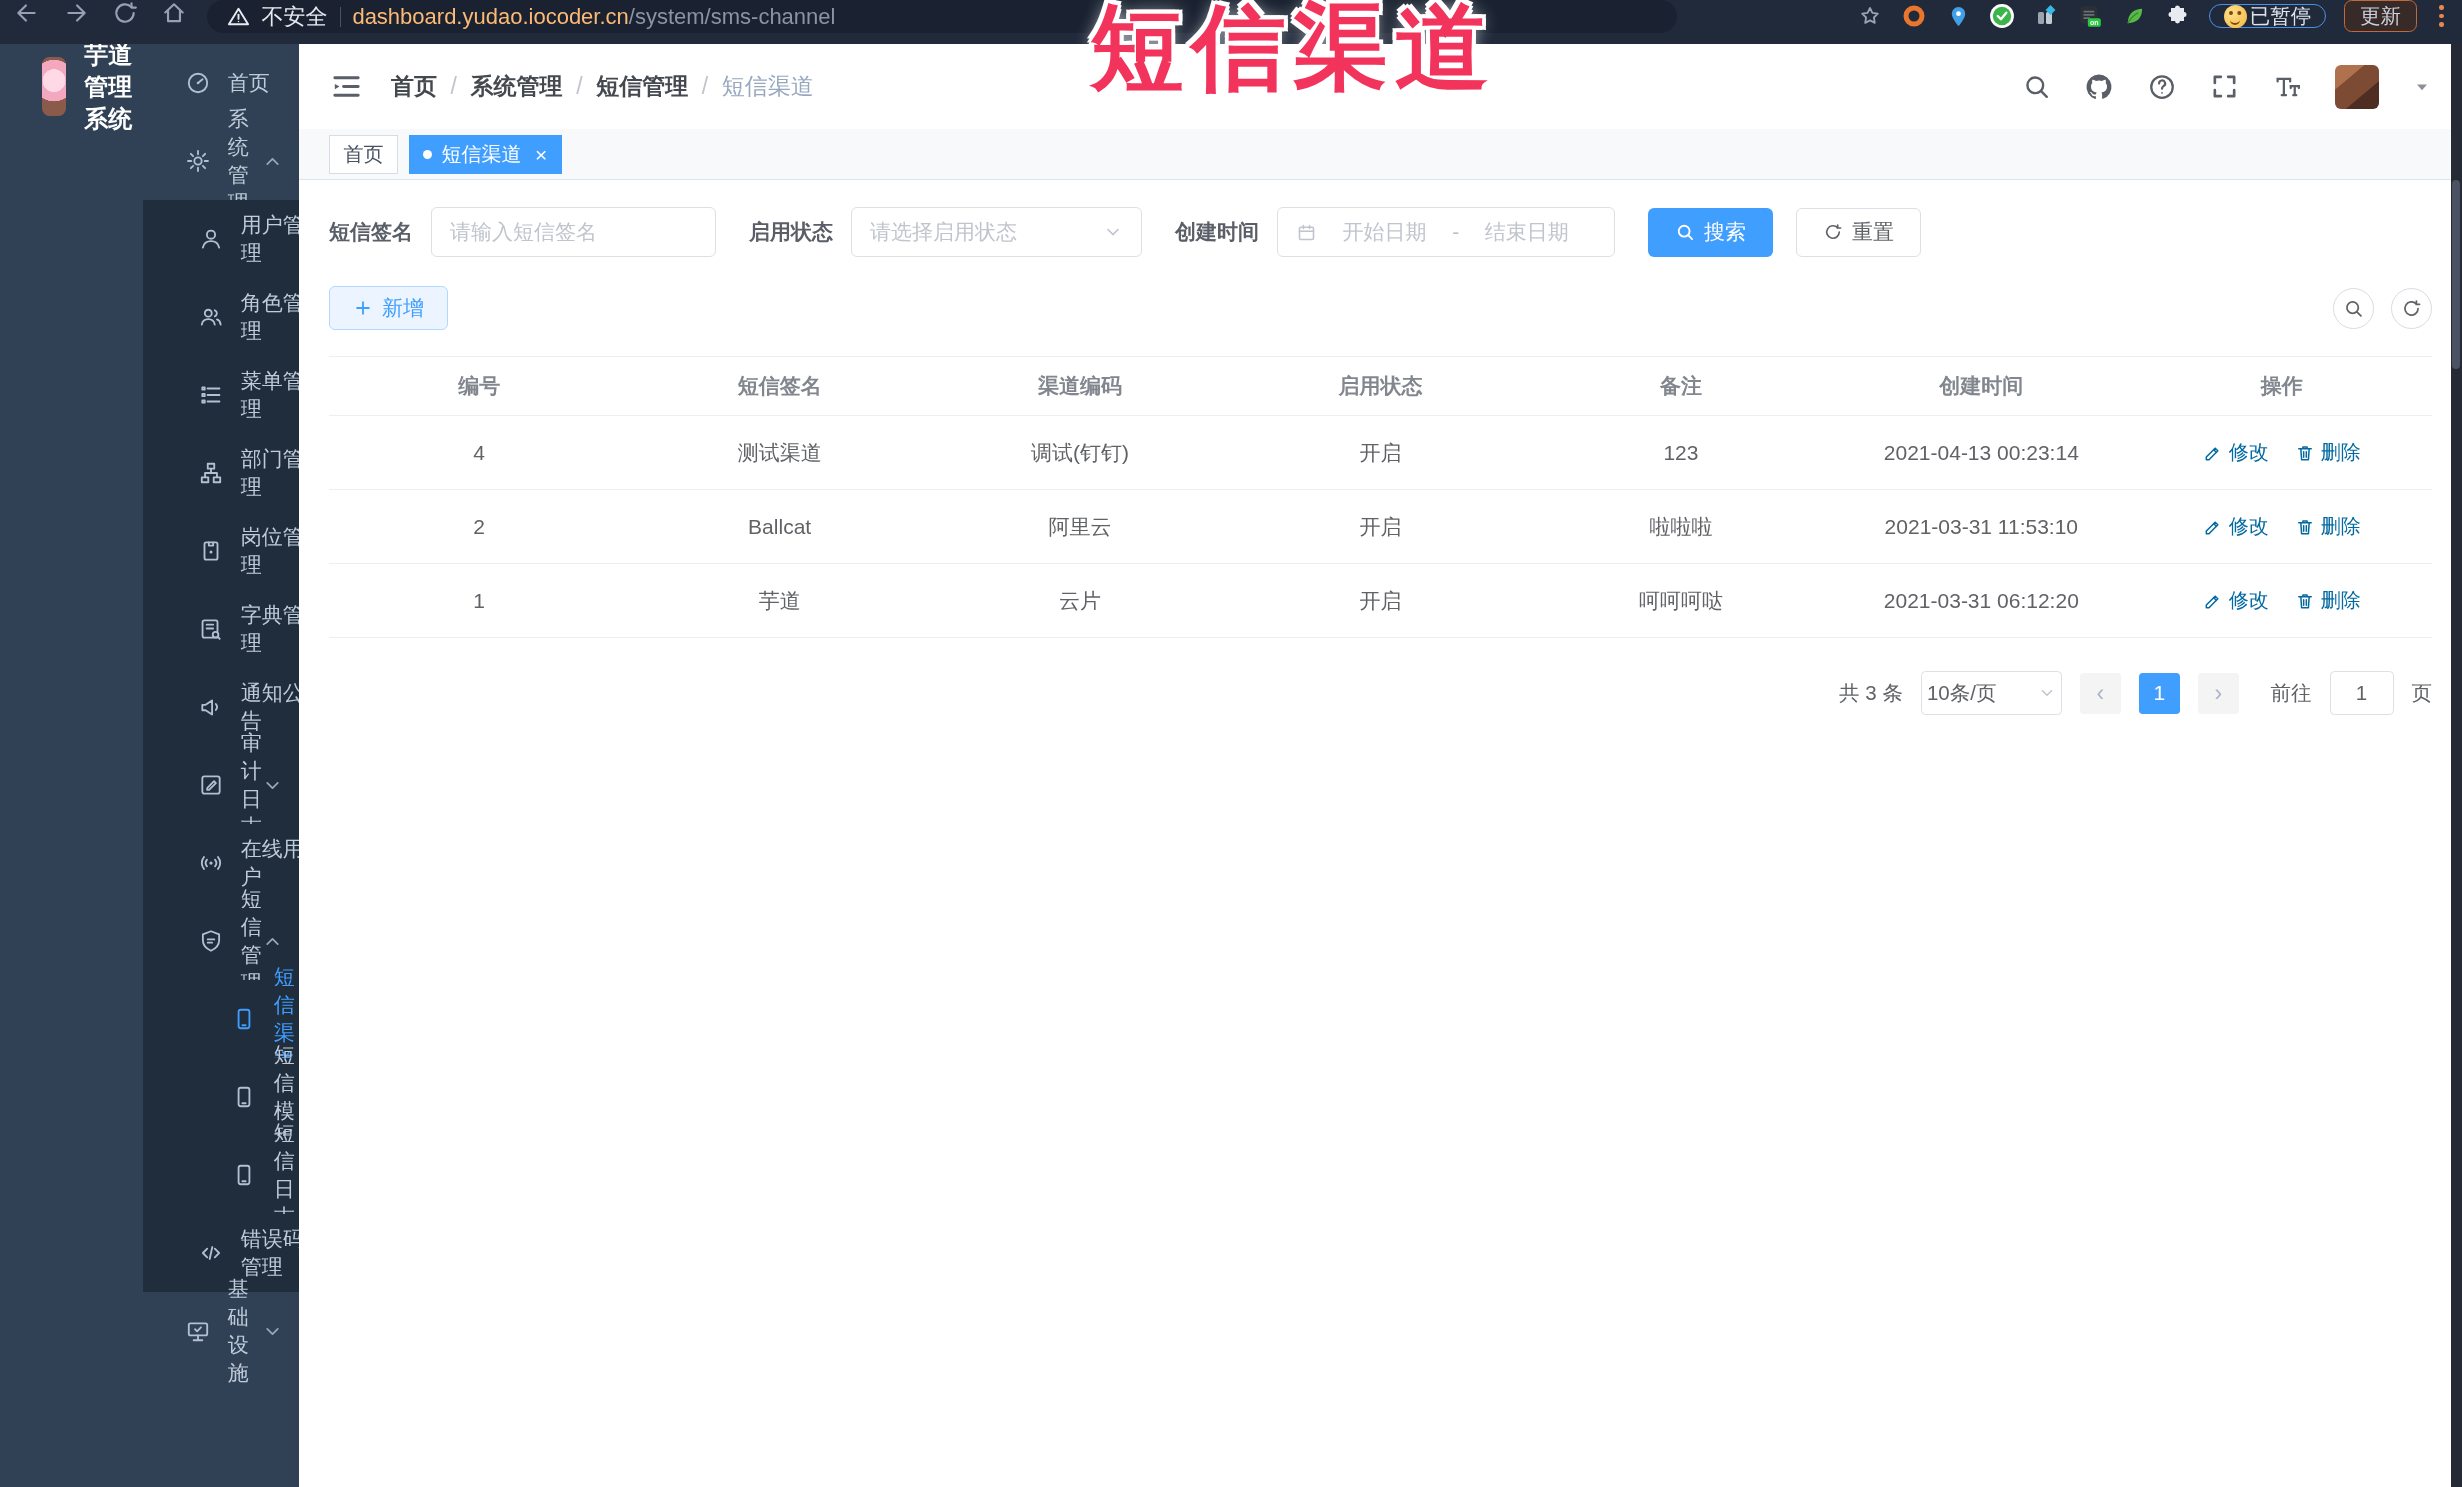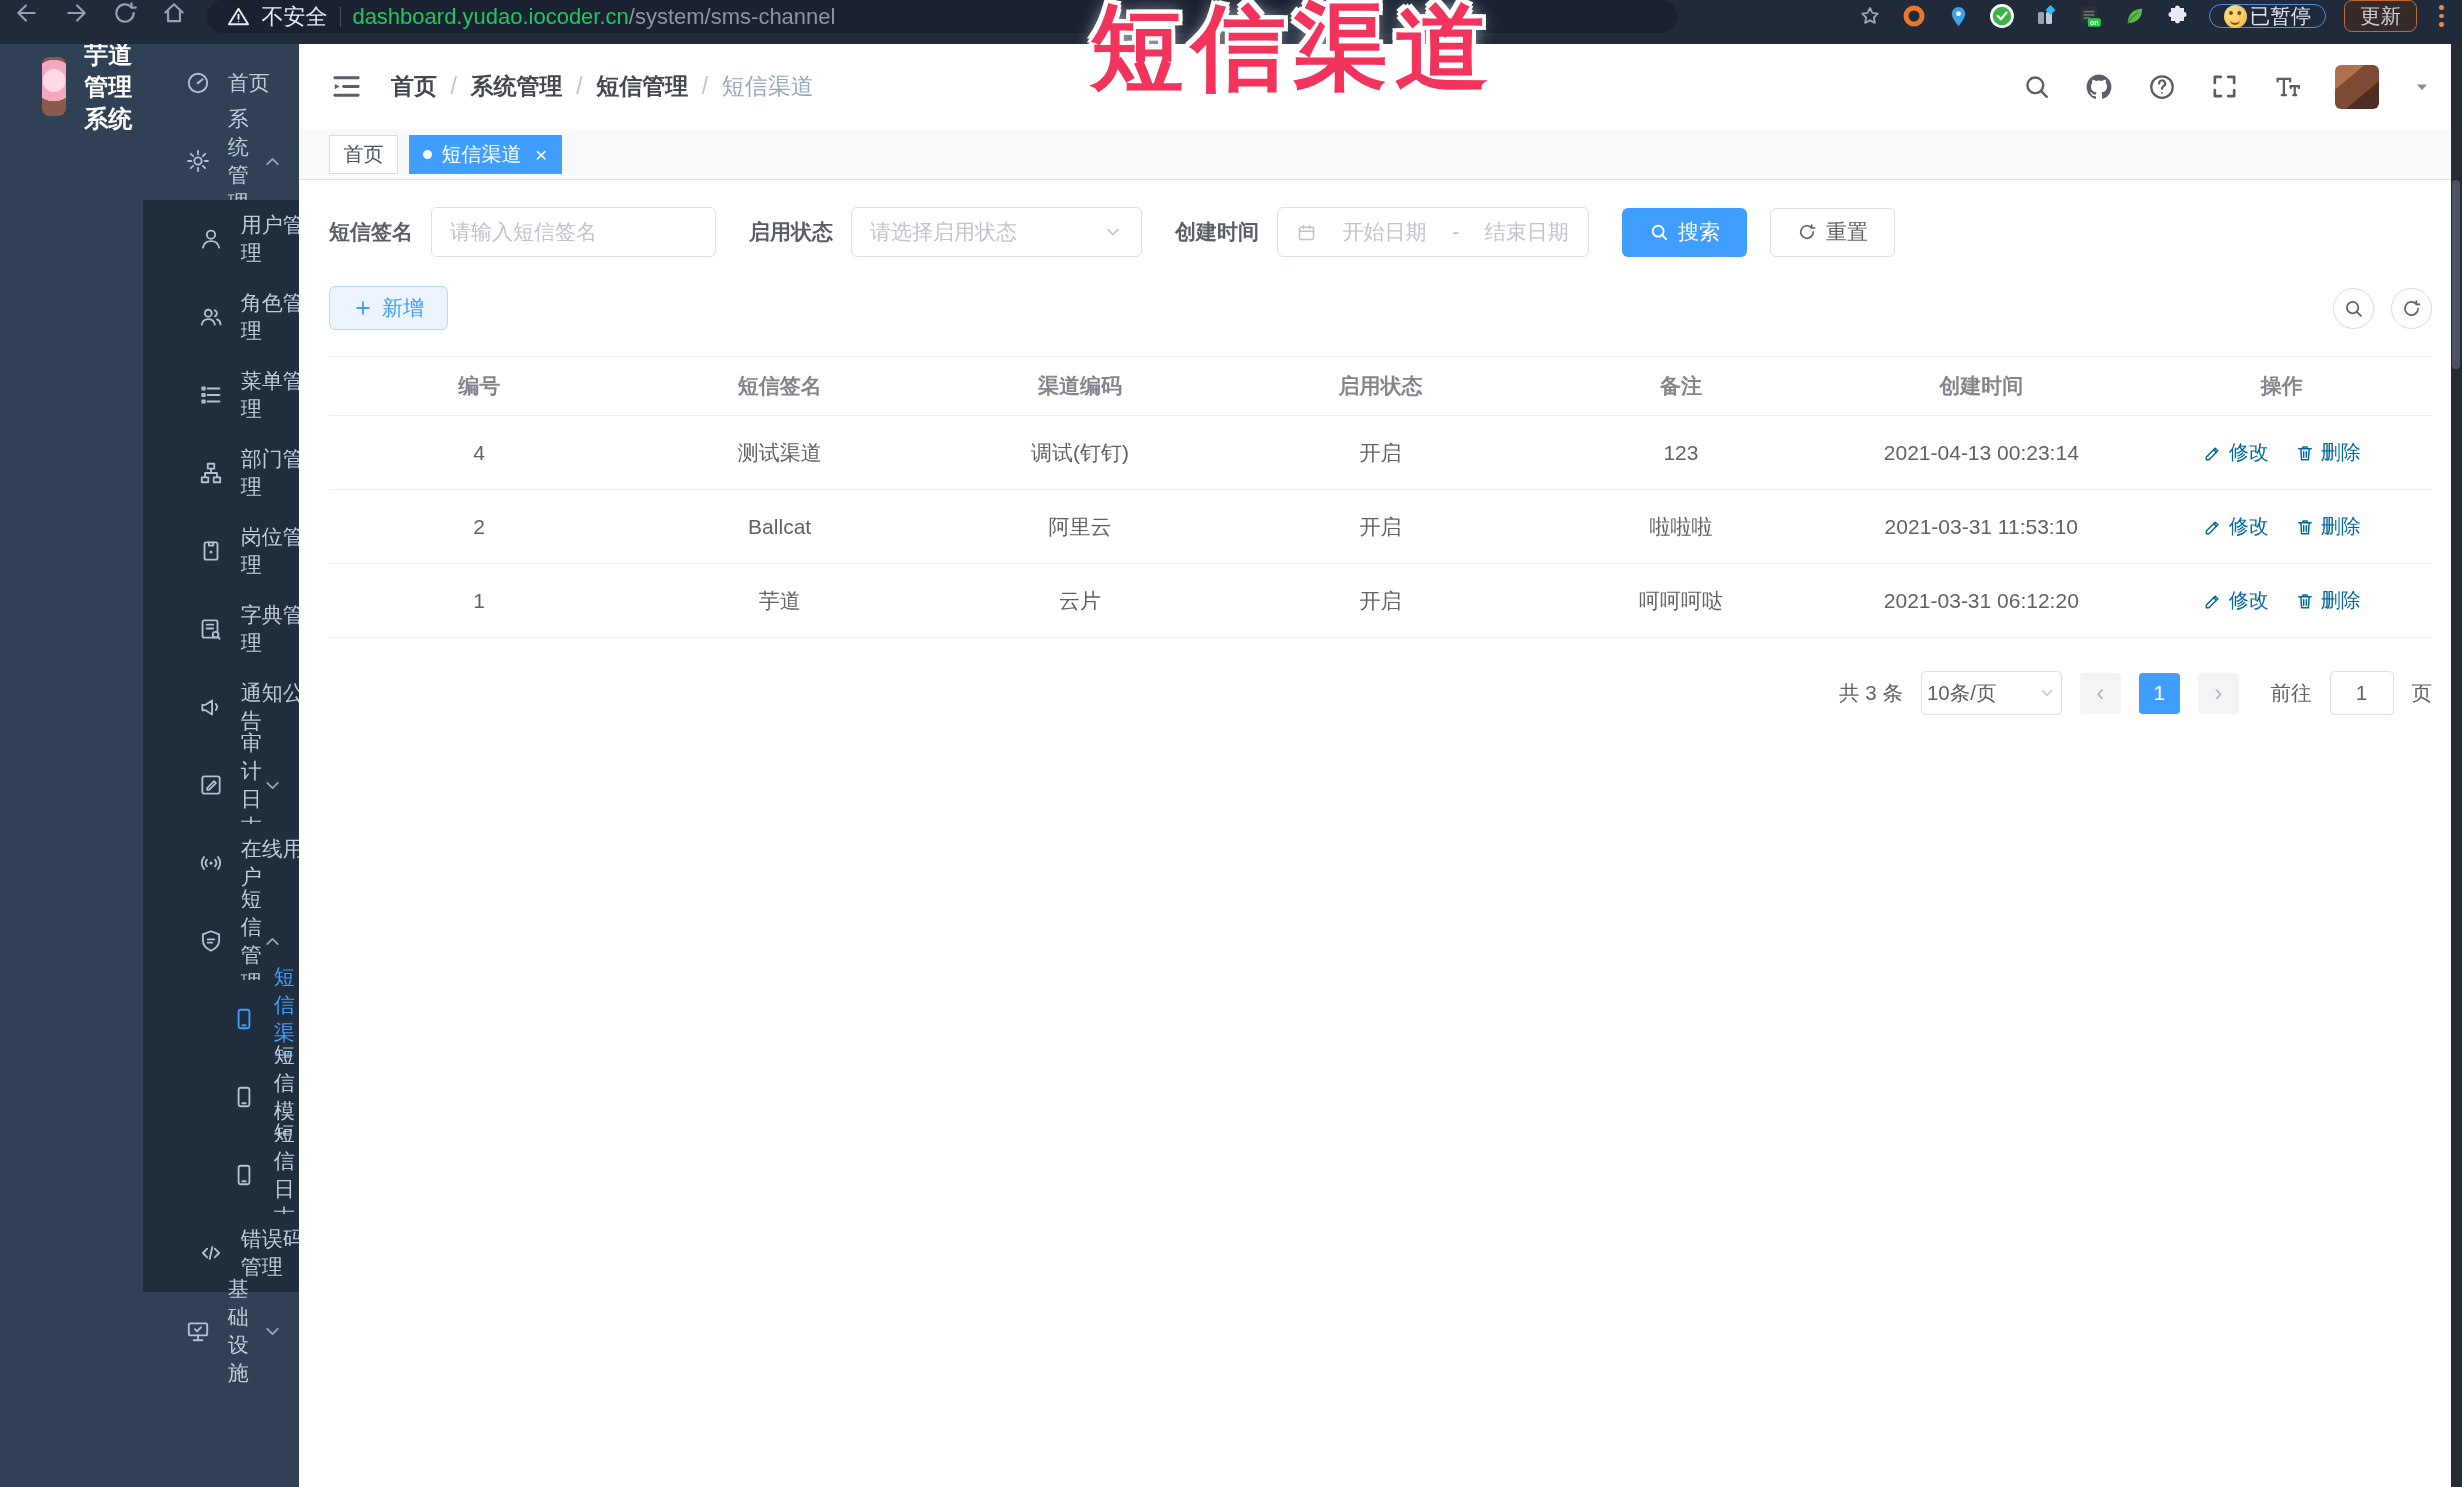--- a/index.html
+++ b/index.html
@@ -10,21 +10,21 @@
   
   .browser-bar { position:absolute; top:0; left:0; width:2462px; height:44px;
     background:#212a3b; display:flex; align-items:flex-start; padding:0 13.6px; z-index:20; }
   .bnav { display:flex; align-items:center; gap:23px; color:#96a0b4; }
   .bnav .icn svg { display:block; }
   .addr-pill { margin-left:20px; height:33px; width:1470px; background:#1a2231;
     border-radius:16.7px; display:flex; align-items:center; padding:0 20px; gap:12px; }
   .addr-pill .sec-label { color:#e7eaf1; font-size:22px; }
   .addr-divider { width:0.8px; height:20px; background:rgba(255,255,255,.22); }
   .url { font-size:22px; white-space:nowrap; }
-  .url .domain { color:#22c55e; }
+  .url .domain { color:#fdba74; }
   .url .path { color:#8b93a5; }
   .bright { margin-left:auto; display:flex; align-items:center; gap:18px; }
   .ext { width:26px; height:26px; display:flex; align-items:center; justify-content:center; }
   .paused-pill { height:24px; border:1.5px solid #4a90e2; border-radius:16px;
     display:flex; align-items:center; gap:3px; padding:0 13.6px; color:#dfe3ec; font-size:20.5px;font-family:Liberation Mono, monospace; }
   .smiley { width:23px; height:23px; border-radius:50%;
     background:radial-gradient(circle at 35% 35%, #ffe08a, #f5b63c); position:relative; }
   .smiley:before { content:""; position:absolute; left:5.3px; top:6.8px; width:3.8px; height:3.8px;
     border-radius:50%; background:#7a4b12; box-shadow:8.3px 0 0 #7a4b12; }
   .smiley:after { content:""; position:absolute; left:6px; top:13px; width:10.6px; height:5.3px;
@@ -83,21 +83,21 @@
   .f-label { font-size:21px; font-weight:bold; color:#5a5e66; margin-right:18px; white-space:nowrap; }
   .inp { height:50px; border:0.8px solid #dcdfe6; border-radius:6px; background:#fff;
     display:flex; align-items:center; padding:0 18px; }
   .inp input { border:none; outline:none; font-size:21px; color:#606266; width:100%;
     font-family:inherit; background:transparent; }
   .inp input::placeholder { color:#c0c4cc; }
   .sign-input { width:285px; margin-right:33px; }
   .sel { width:291px; margin-right:33px; justify-content:space-between; cursor:pointer; }
   .sel .ph { font-size:21px; color:#c0c4cc; }
   .sel .sel-caret { color:#c0c4cc; display:flex; }
-  .date-range { width:312px; margin-right:33px; gap:10.6px; }
+  .date-range { width:338px; margin-right:33px; gap:10.6px; }
   .date-range .cal { color:#c0c4cc; display:flex; flex-shrink:0; }
   .date-range input { width:114px; text-align:center; }
   .date-sep { color:#b9bec7; font-size:21px; }
   .btn { height:49px; border-radius:6px; font-size:21px; display:inline-flex; align-items:center;
     justify-content:center; gap:9px; cursor:pointer; border:0.8px solid transparent; white-space:nowrap; }
   .btn-primary { background:#409eff; color:#fff; padding:0 26px; }
   .btn-plain { background:#fff; color:#606266; border-color:#dcdfe6; padding:0 26px; margin-left:23px; }
   .toolbar { display:flex; align-items:center; margin-bottom:26px; }
   .btn-add { height:44px; background:#ecf5ff; border:0.8px solid #b3d8ff; color:#409eff; padding:0 23px; }
   .mini-group { margin-left:auto; display:flex; gap:16.7px; }

